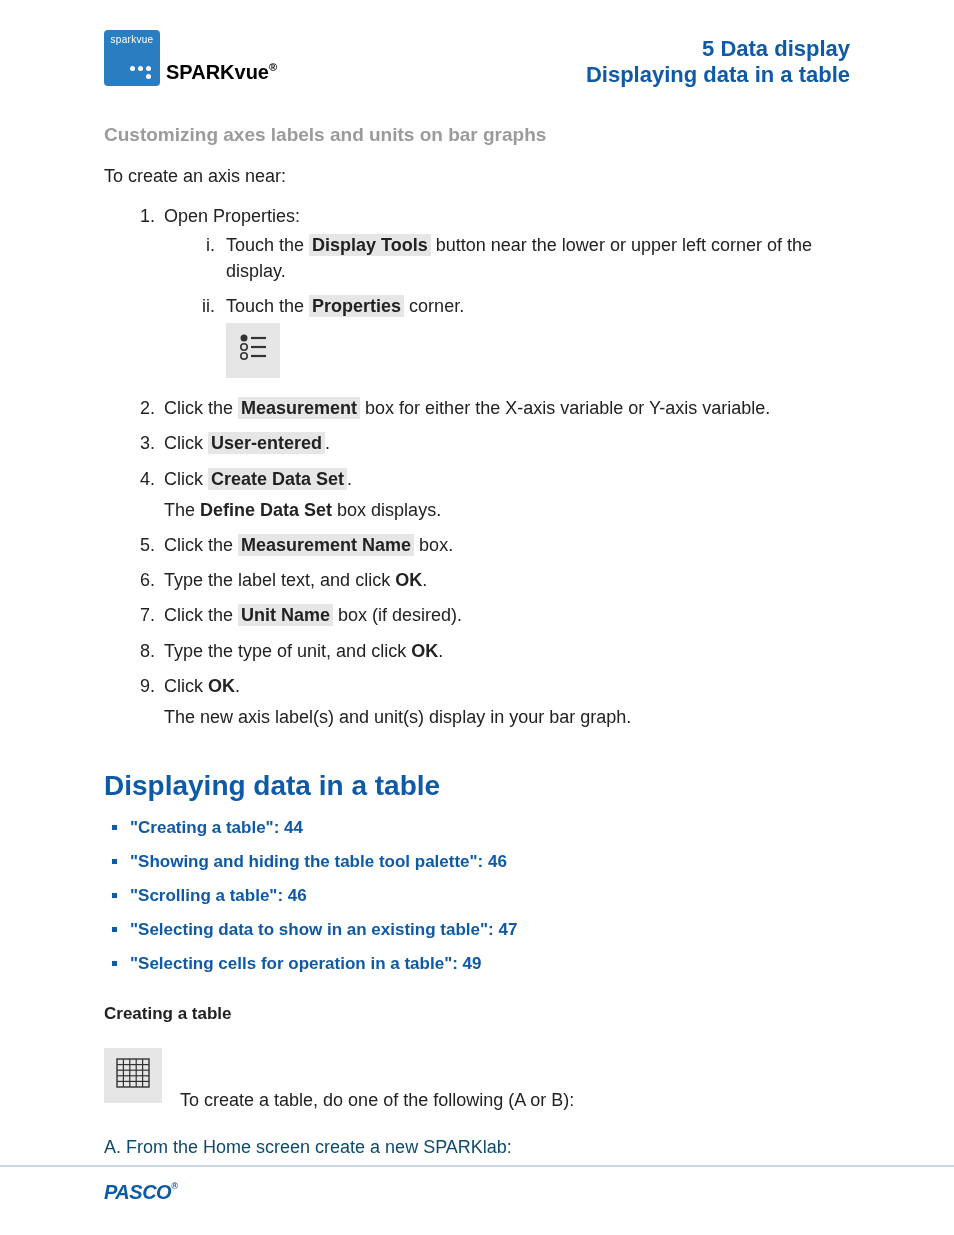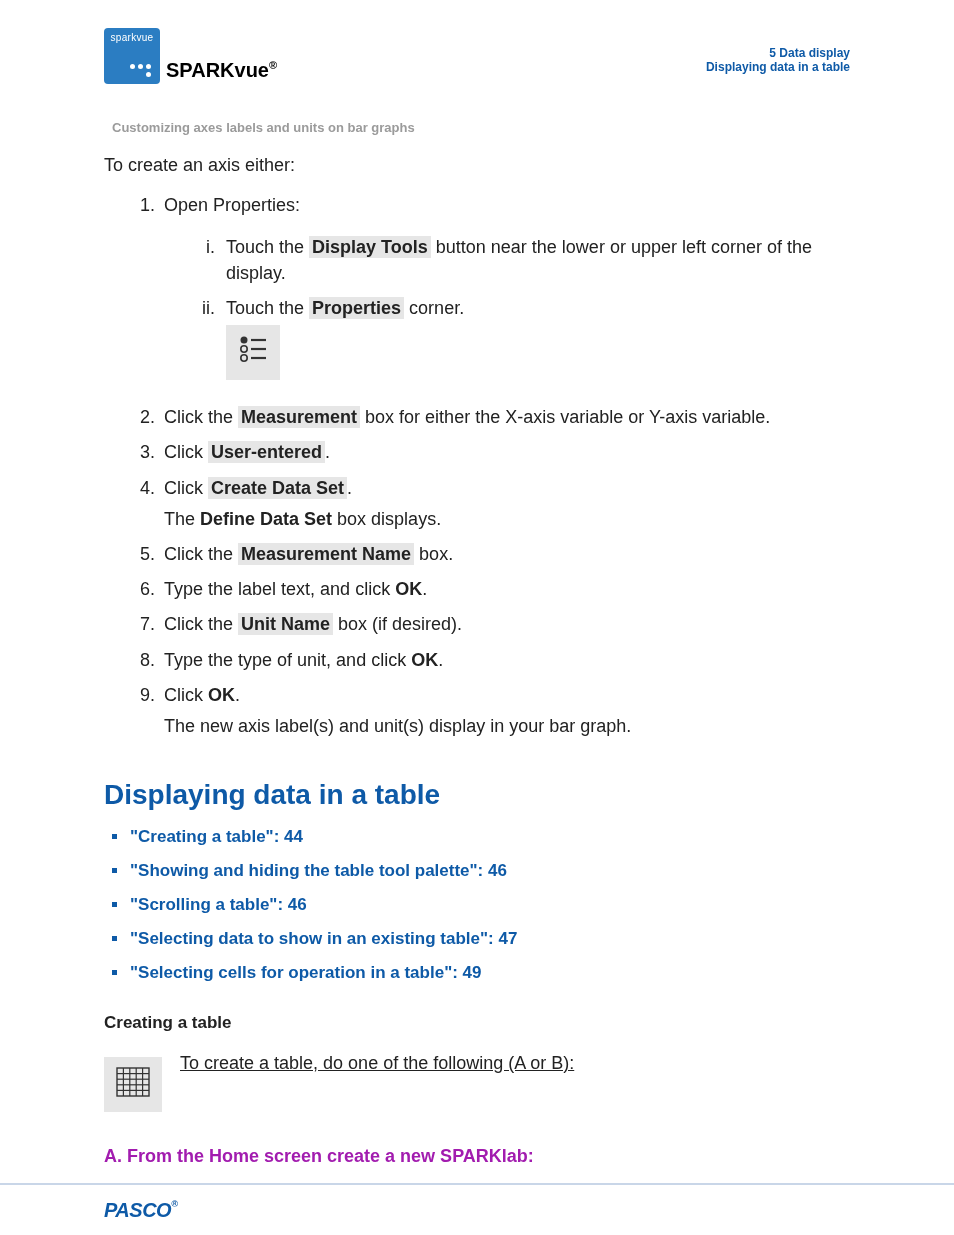--- a/index.html
+++ b/index.html
@@ -66,32 +66,32 @@
     padding-bottom: 2px;
   }
   .product sup { font-size: 11px; }
   .hdr-right {
     text-align: right;
     padding-top: 8px;
   }
   .hdr-chapter, .hdr-section {
     color: #0e5aa7;
     font-weight: bold;
-    font-size: 12px;
+    font-size: 22px;
   }
   .h4 {
     color: #9b9b9b;
     font-weight: bold;
-    font-size: 13px;
-    margin: 10px 0 18px 8px;
+    font-size: 19px;
+    margin: 10px 0 18px 0;
   }
   p { margin: 0 0 16px 0; line-height: 1.35; }
   ol.main { margin: 0; padding-left: 56px; }
   ol.main > li { padding-left: 4px; margin-bottom: 10px; line-height: 1.4; }
-  ol.sub { list-style: lower-roman; padding-left: 56px; margin: 17px 0; }
+  ol.sub { list-style: lower-roman; padding-left: 56px; margin: 4px 0; }
   ol.sub > li { padding-left: 6px; margin-bottom: 10px; }
   .bold-bg { font-weight: bold; background: #e6e6e6; padding: 1px 3px; }
   .bold { font-weight: bold; }
   .icon-box {
     display: inline-block;
     background: #e6e6e6;
     padding: 10px 12px;
     margin: 4px 0 8px 0;
     vertical-align: middle;
   }
@@ -122,28 +122,27 @@
     width: 5px; height: 5px;
     background: #0e5aa7;
   }
   .h3 {
     font-weight: bold;
     font-size: 17px;
     margin: 30px 0 20px 0;
   }
   .row-icon-text {
     display: flex;
-    align-items: flex-start;
+    align-items: flex-end;
     margin-bottom: 26px;
-    text-decoration: underline;
   }
   .row-icon-text .icon-box { margin-right: 18px; }
   .sec-a {
-    color: #a21caf;
-    font-weight: bold;
+    color: #0c4a6e;
+    font-weight: normal;
     font-size: 18px;
     margin: 10px 0 16px 0;
   }
   .footer {
     border-top: 2px solid #c9d6e8;
     display: flex;
     align-items: center;
     justify-content: space-between;
     padding: 14px 104px 18px 104px;
     box-sizing: border-box;
@@ -175,21 +174,21 @@
       </div>
       <span class="product">SPARKvue<sup>®</sup></span>
     </div>
     <div class="hdr-right">
       <div class="hdr-chapter">5   Data display</div>
       <div class="hdr-section">Displaying data in a table</div>
     </div>
   </div>
 
   <div class="h4">Customizing axes labels and units on bar graphs</div>
-  <p>To create an axis either:</p>
+  <p>To create an axis near:</p>
 
   <ol class="main">
     <li>
       <span>Open Properties:</span>
       <ol class="sub">
         <li>
           <span>Touch the </span><span class="bold-bg">Display Tools</span><span> button near the lower or upper left corner of the display.</span>
         </li>
         <li>
           <span>Touch the </span><span class="bold-bg">Properties</span><span> corner.</span>

